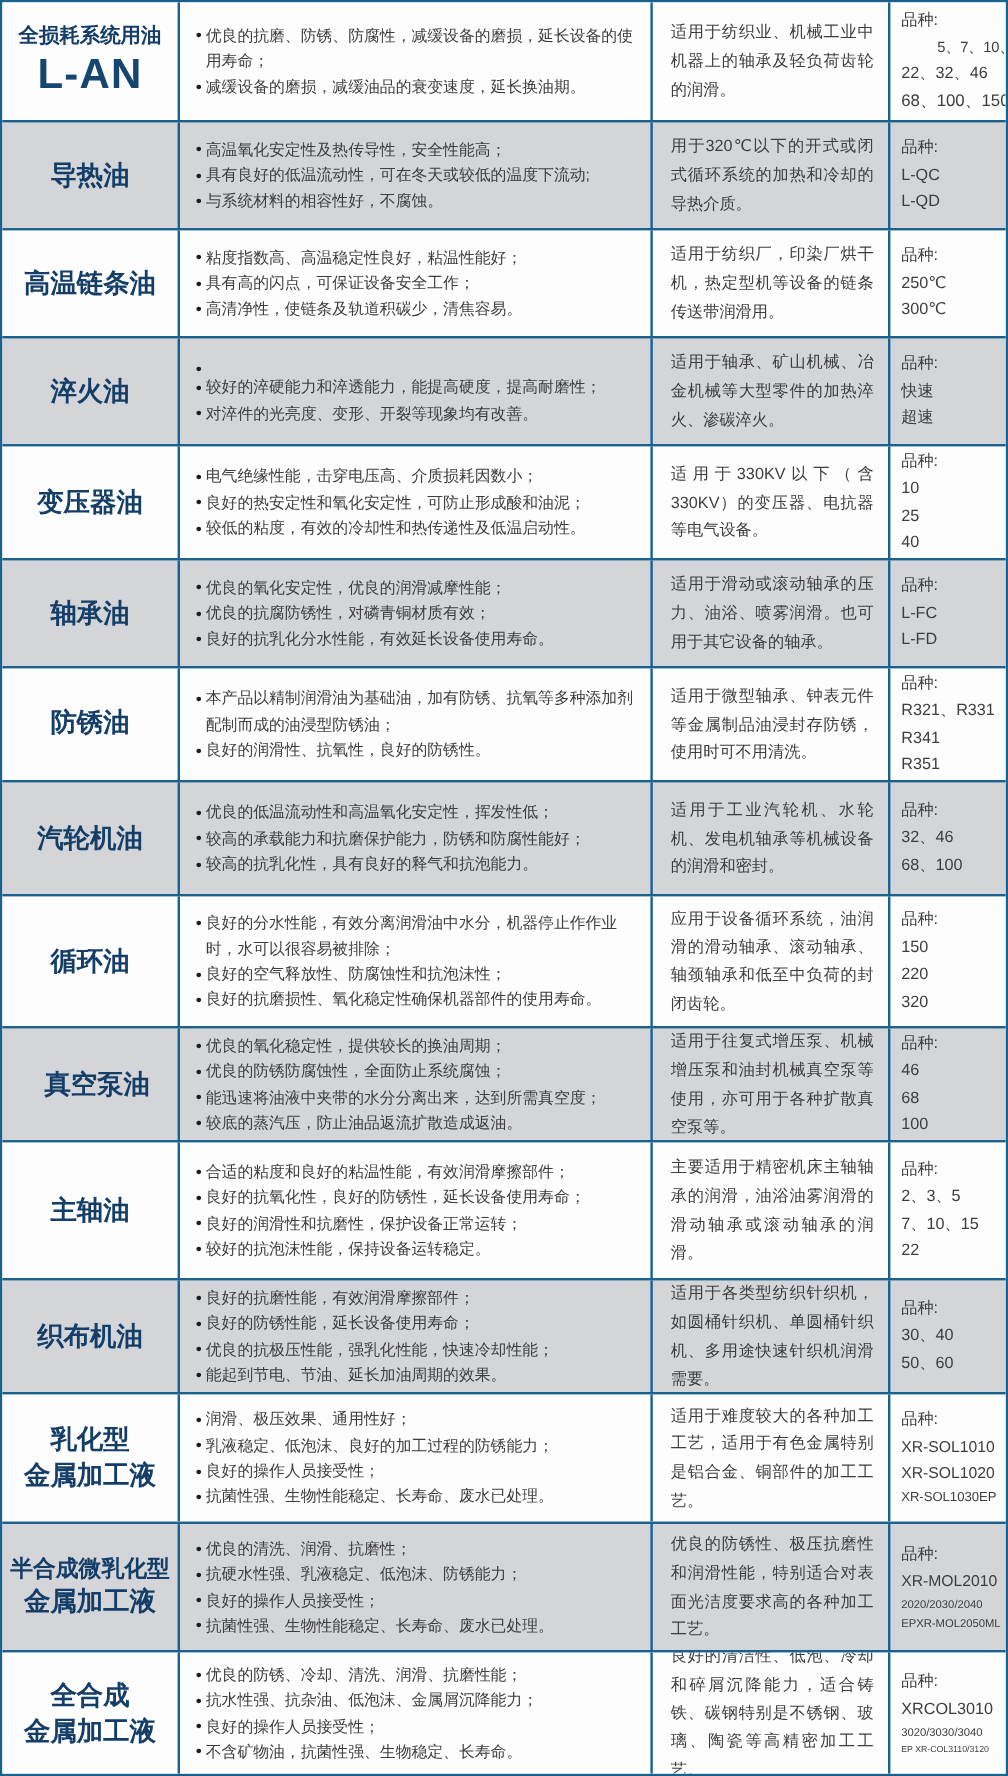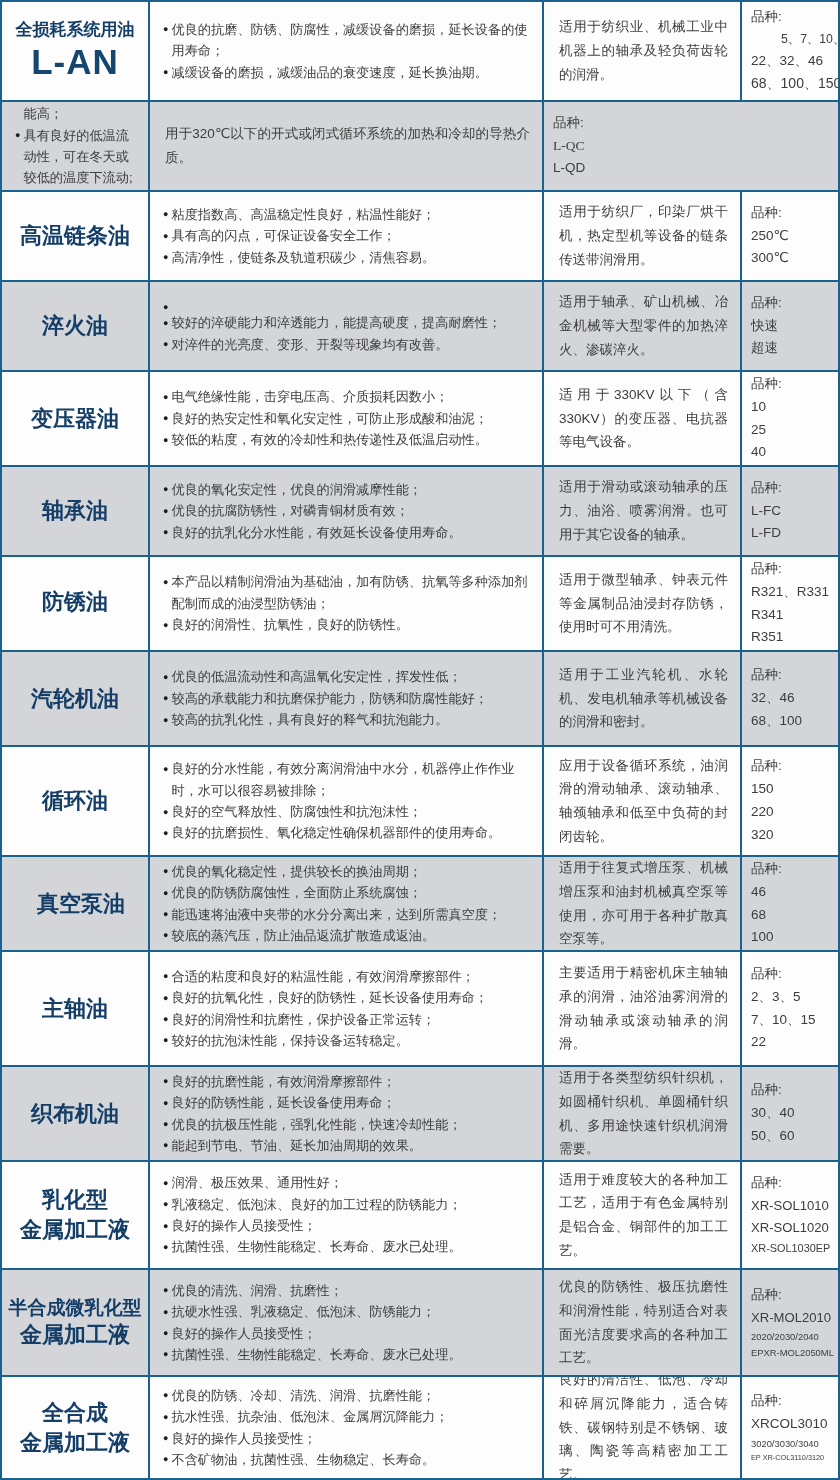--- a/index.html
+++ b/index.html
@@ -62,40 +62,43 @@
         <div class="app-text">适用于纺织业、机械工业中机器上的轴承及轻负荷齿轮的润滑。</div>
       </div>
       <div class="cell variety-cell">
         <div class="v-label">品种:</div>
         <div class="v-line" style="font-size: 12.3px; margin-left: 30px;">5、7、10、15</div>
         <div class="v-line" style="font-size: 13.5px; text-align: center;">22、32、46</div>
         <div class="v-line" style="font-size: 14px;">68、100、150</div>
       </div>
     </div>
     <div class="row" style="height: 90px; background: rgb(211, 213, 216);">
+      <div class="cell name-cell">
+        <div class="name-line" style="font-size: 22px;">导热油</div>
+      </div>
       <div class="cell features-cell">
         <div class="feat">
           <div class="bullet">●</div>
           <div class="feat-text">高温氧化安定性及热传导性，安全性能高；</div>
         </div>
         <div class="feat">
           <div class="bullet">●</div>
           <div class="feat-text">具有良好的低温流动性，可在冬天或较低的温度下流动;</div>
         </div>
         <div class="feat">
           <div class="bullet">●</div>
           <div class="feat-text">与系统材料的相容性好，不腐蚀。</div>
         </div>
       </div>
       <div class="cell app-cell">
         <div class="app-text">用于320℃以下的开式或闭式循环系统的加热和冷却的导热介质。</div>
       </div>
       <div class="cell variety-cell">
         <div class="v-label">品种:</div>
-        <div class="v-line" style="font-size: 13.5px; font-family: Liberation Serif, serif;">L-QC</div>
+        <div class="v-line" style="font-size: 13.5px;">L-QC</div>
         <div class="v-line" style="font-size: 13.5px;">L-QD</div>
       </div>
     </div>
     <div class="row" style="height: 90px; background: rgb(253, 253, 253);">
       <div class="cell name-cell">
         <div class="name-line" style="font-size: 22px;">高温链条油</div>
       </div>
       <div class="cell features-cell">
         <div class="feat">
           <div class="bullet">●</div>

